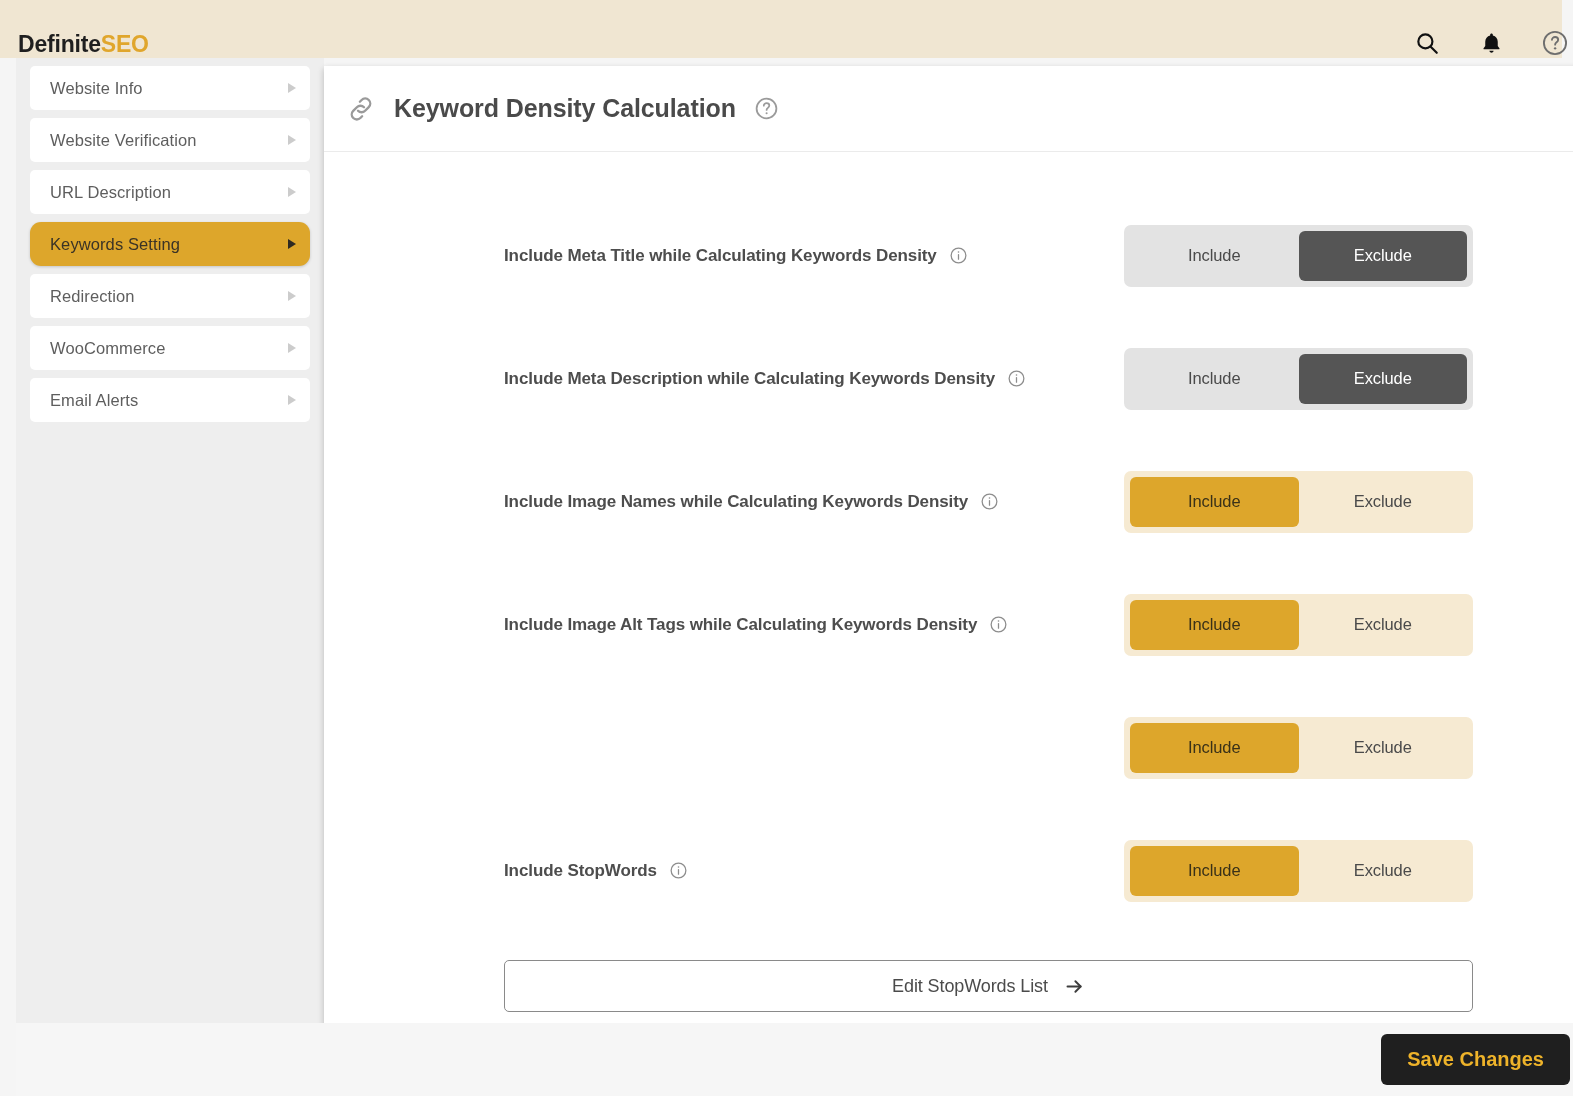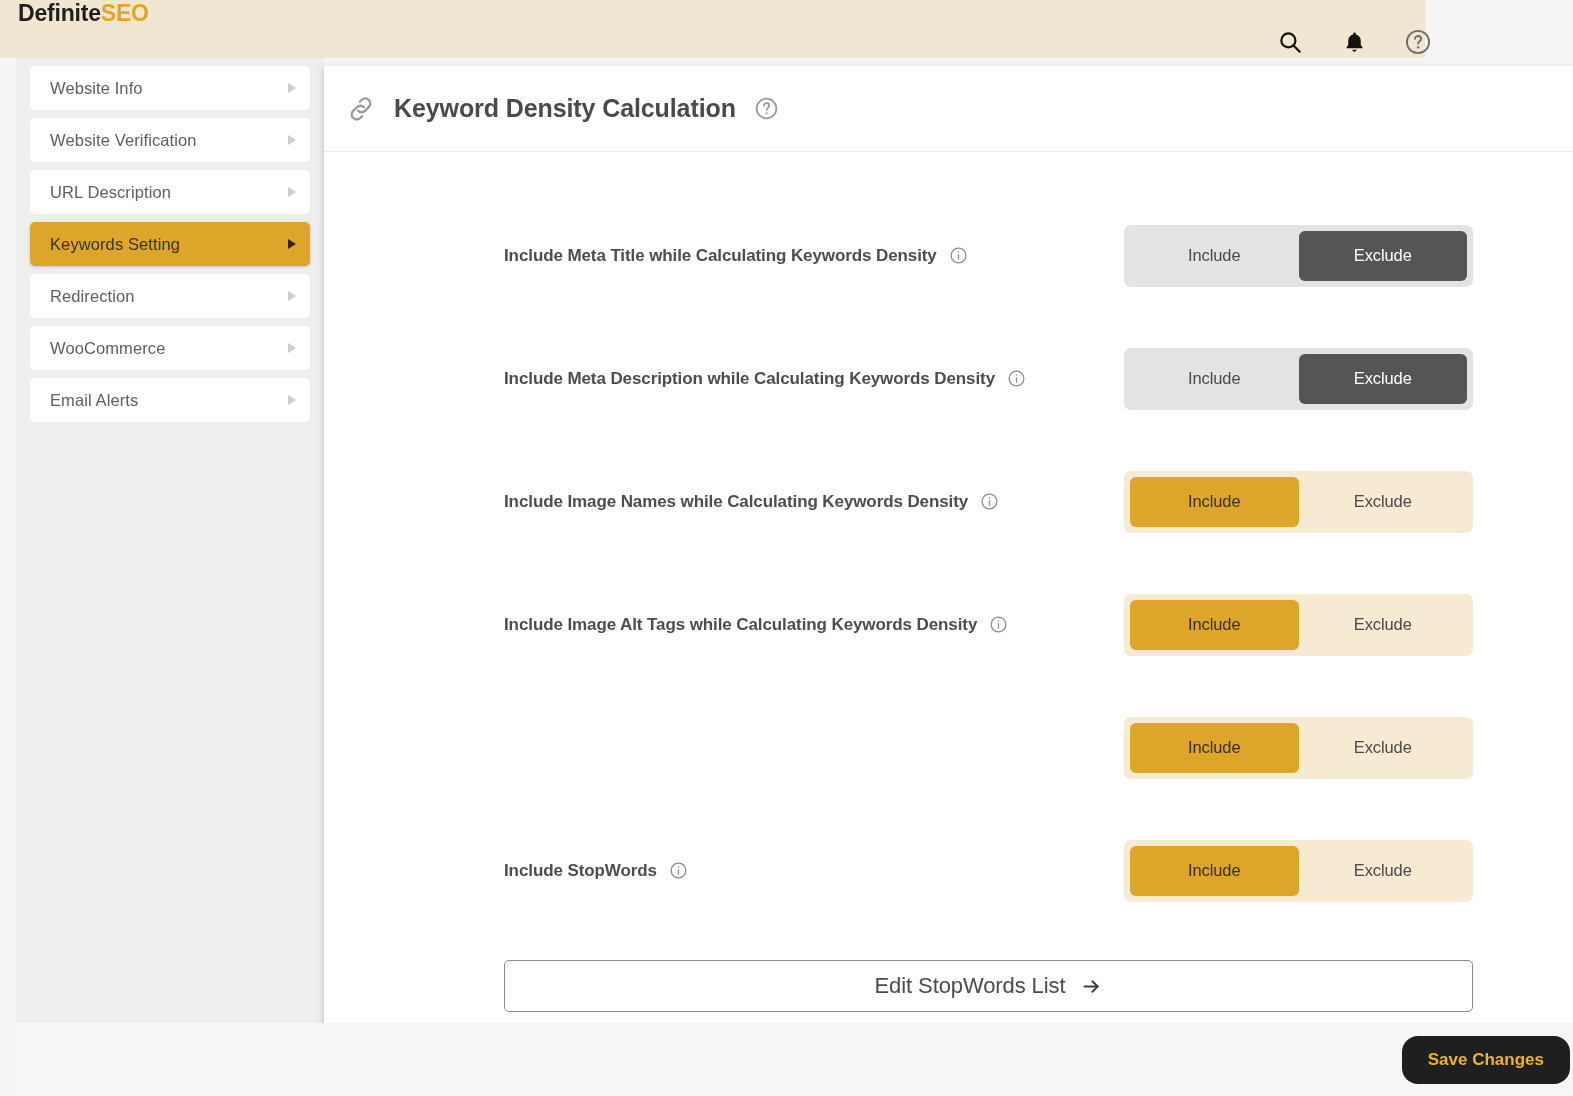--- a/index.html
+++ b/index.html
@@ -10,27 +10,26 @@
     height: 1096px;
     overflow: hidden;
     background: #f5f5f5;
     font-family: "Liberation Sans", sans-serif;
   }
 
   
   .topbar {
     position: absolute;
     top: 0; left: 0;
-    width: 1425px;
+    width: 1562px;
     height: 58px;
     background: #f0e6d2;
     display: flex;
-    align-items: flex-start;
+    align-items: flex-end;
     z-index: 20;
-    flex-direction: column;
   }
   .brand {
     margin-left: 18px;
     font-size: 23px;
     font-weight: bold;
     letter-spacing: -0.2px;
     white-space: nowrap;
   }
   .brand .b-dark { color: #1f1f1f; }
   .brand .b-gold { color: #e0a62c; }
@@ -85,20 +84,21 @@
   .nav-item .nav-arrow {
     margin-left: auto;
     width: 0; height: 0;
     border-left: 8px solid #cccccc;
     border-top: 5.5px solid transparent;
     border-bottom: 5.5px solid transparent;
   }
   .nav-item.active {
     background: #dda62b;
     box-shadow: 0 1px 3px rgba(0,0,0,.18);
+    border-radius: 11px;
   }
   .nav-item.active .nav-label { color: #3a3326; }
   .nav-item.active .nav-arrow { border-left-color: #2e2a22; }
 
   
   .panel {
     position: absolute;
     top: 8px; left: 308px;
     width: 1265px;
     height: 965px;
@@ -185,45 +185,45 @@
     border: 1px solid #8a8a8a;
     border-radius: 5px;
     background: #fff;
     display: flex;
     align-items: center;
     justify-content: center;
     gap: 16px;
     cursor: pointer;
   }
   .sw-btn .sw-label {
-    font-size: 22px;
+    font-size: 18px;
     color: #4b4b4b;
     letter-spacing: -0.1px;
   }
   .sw-btn .sw-arrow { color: #3d3d3d; display: flex; align-items: center; }
 
   
   .footer {
     position: absolute;
     left: 0; bottom: 0;
     width: 1573px;
     height: 73px;
     background: #f6f6f6;
     display: flex;
     align-items: center;
     justify-content: flex-end;
     padding-right: 19px;
   }
   .save-btn {
     background: #1f1f1f;
     color: #eeb32a;
-    font-size: 17px;
+    font-size: 20px;
     font-weight: bold;
     border: none;
-    border-radius: 16px;
+    border-radius: 6px;
     padding: 14px 26px;
     cursor: pointer;
     font-family: "Liberation Sans", sans-serif;
     margin-left: 21px;
   }
 </style>
 </head>
 <body>
 
 <div class="topbar">

